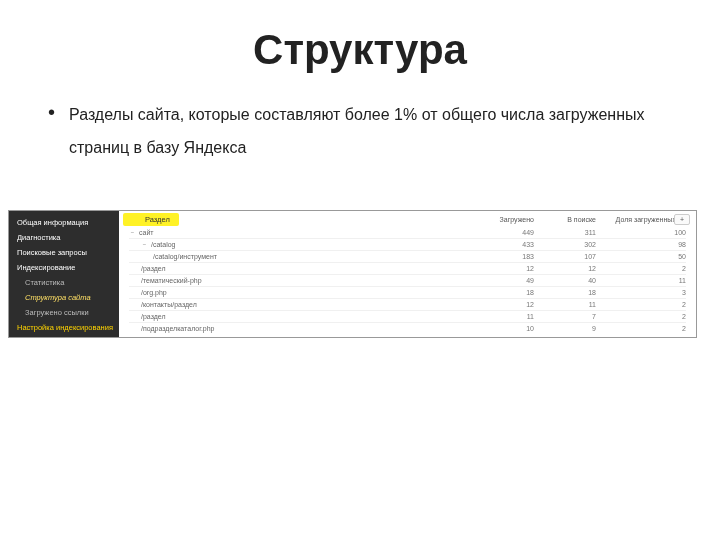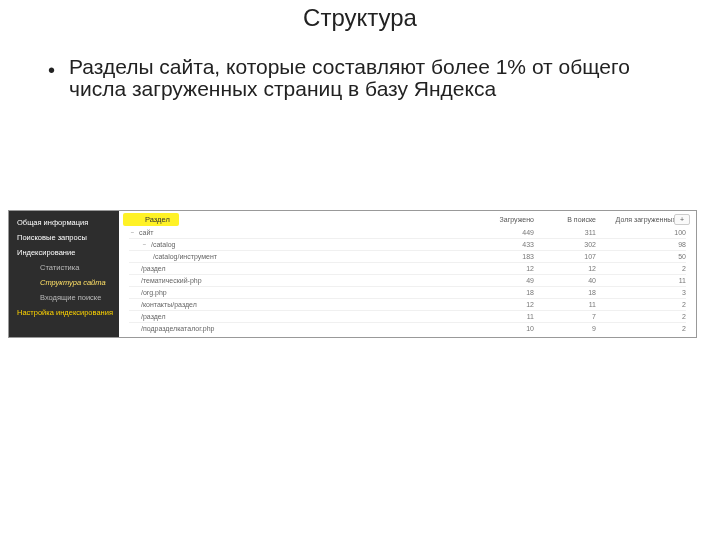--- a/index.html
+++ b/index.html
@@ -1,26 +1,26 @@
 <!DOCTYPE html>
 <html><head>
 <meta charset="utf-8">
 <style>
   * { box-sizing: border-box; margin: 0; padding: 0; }
   html, body { width: 720px; height: 540px; background: #fff; font-family: Arial, sans-serif; }
   .slide { width: 720px; height: 540px; position: relative; }
-  .title { text-align: center; font-size: 24px; font-weight: 400; color: #222; padding-top: 4px; padding-bottom: 24px; }
+  .title { text-align: center; font-size: 42px; font-weight: 700; color: #222; padding-top: 26px; padding-bottom: 24px; }
   .bullet-row { display: flex; padding-left: 48px; padding-right: 40px; }
   .bullet-dot { font-size: 20px; line-height: 28px; padding-right: 14px; color: #222; }
-  .bullet-text { font-size: 21px; line-height: 22px; color: #222; }
+  .bullet-text { font-size: 16px; line-height: 33px; color: #222; }
   .screenshot { position: absolute; top: 210px; left: 8px; right: 23px; height: 128px; border: 1px solid #999; display: flex; background: #fff; overflow: hidden; }
   .sidebar { width: 110px; background: #2d2d2d; color: #fff; font-size: 7.5px; line-height: 1.2; padding: 4px 0; }
   .sb-item { padding: 3px 6px 3px 8px; color: #fff; cursor: pointer; }
   .sb-item.top { color: #fff; font-weight: 500; }
-  .sb-item.sub { padding-left: 16px; color: #bbb; margin-left: 15px; }
+  .sb-item.sub { padding-left: 16px; color: #bbb; }
   .sb-item.active { color: #ffe066; font-style: italic; }
   .sb-item.yellow { color: #ffd400; }
   .content { flex: 1; position: relative; background: #fff; }
   .hdr-row { display: flex; align-items: center; font-size: 7.5px; color: #333; padding: 4px 10px 3px 10px; }
   .hdr-section { flex: 1; font-weight: 500; }
   .hdr-col { width: 62px; text-align: right; color: #555; font-size: 7px; }
   .hdr-col.wide { width: 90px; }
   .highlight { position: absolute; top: 2px; left: 4px; width: 56px; height: 13px; background: #fff000; opacity: 0.85; border-radius: 2px; z-index: 0; }
   .hdr-section span { position: relative; z-index: 1; padding-left: 16px; }
   .btn-add { position: absolute; top: 3px; right: 6px; font-size: 7px; border: 1px solid #ccc; border-radius: 2px; padding: 1px 5px; color: #555; background: #fafafa; cursor: pointer; z-index: 2; }
@@ -41,25 +41,26 @@
   <div class="title">Структура</div>
 
   <div class="bullet-row">
     <div class="bullet-dot">•</div>
     <div class="bullet-text">Разделы сайта, которые составляют более 1% от общего числа загруженных страниц в базу Яндекса</div>
   </div>
 
   <div class="screenshot">
     <div class="sidebar" id="sb">
         <div class="sb-item top">Общая информация</div>
+        <div class="sb-item top">Диагностика</div>
         <div class="sb-item top">Поисковые запросы</div>
         <div class="sb-item top">Индексирование</div>
         <div class="sb-item sub">Статистика</div>
         <div class="sb-item sub active">Структура сайта</div>
-        <div class="sb-item sub">Входящие поиске</div>
+        <div class="sb-item sub">Загружено ссылки</div>
         <div class="sb-item top yellow">Настройка индексирования</div>
       </div>
     <div class="content">
       <div class="highlight"></div>
       <div class="btn-add">+</div>
       <div class="hdr-row">
         <div class="hdr-section"><span>Раздел</span></div>
         <div class="hdr-col">Загружено</div>
         <div class="hdr-col">В поиске</div>
         <div class="hdr-col wide">Доля загруженных, %</div>

